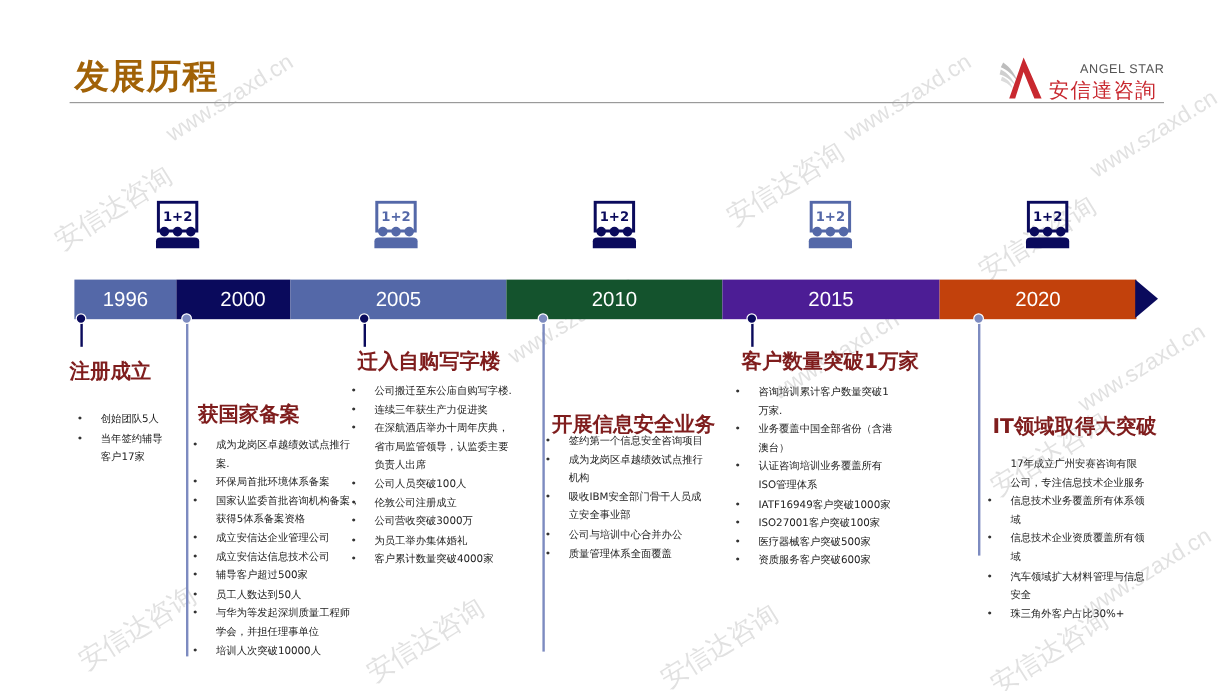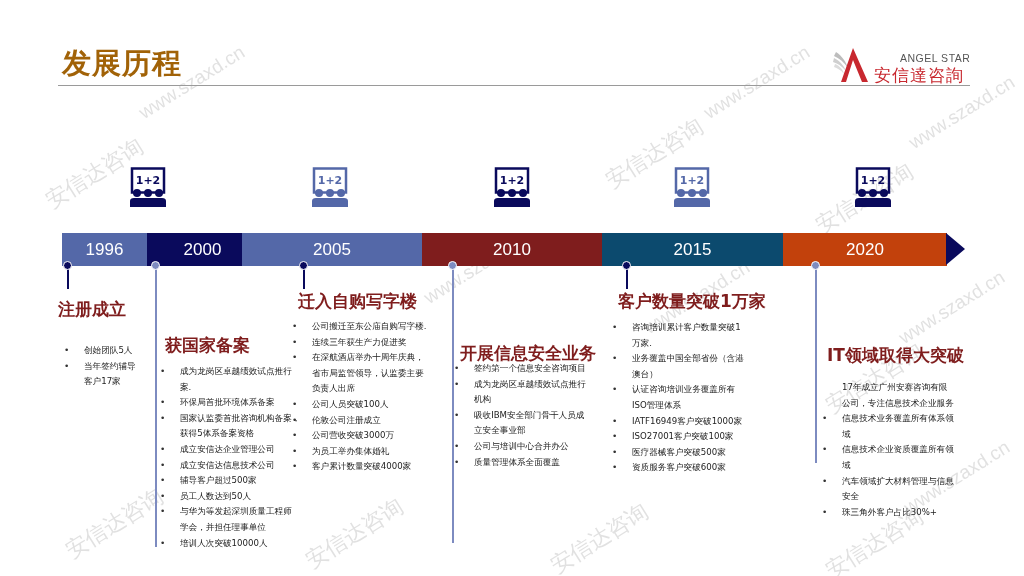--- a/index.html
+++ b/index.html
@@ -136,24 +136,24 @@
 
 <div class="bar-seg" style="left:62px;width:85px;background:#5468a8;">
     <span>1996</span>
   </div>
 <div class="bar-seg" style="left:147px;width:95px;background:#0a0a5c;padding-left:16px;">
     <span>2000</span>
   </div>
 <div class="bar-seg" style="left:242px;width:180px;background:#5468a8;">
     <span>2005</span>
   </div>
-<div class="bar-seg" style="left:422px;width:180px;background:#7f1d1d;">
+<div class="bar-seg" style="left:422px;width:180px;background:#14532d;">
     <span>2010</span>
   </div>
-<div class="bar-seg" style="left:602px;width:181px;background:#0c4a6e;text-align:right;">
+<div class="bar-seg" style="left:602px;width:181px;background:#4c1d95;text-align:right;">
     <span>2015</span>
   </div>
 <div class="bar-seg" style="left:783px;width:164px;background:#c2410c;">
     <span>2020</span>
   </div>
 <div class="bar-arrow"></div>
 
 <div class="marker-line" style="left:67px;height:20px;background:#0a0a5c;"></div>
 <div class="marker-dot" style="left:63px;background:#0a0a5c;"></div>
 

